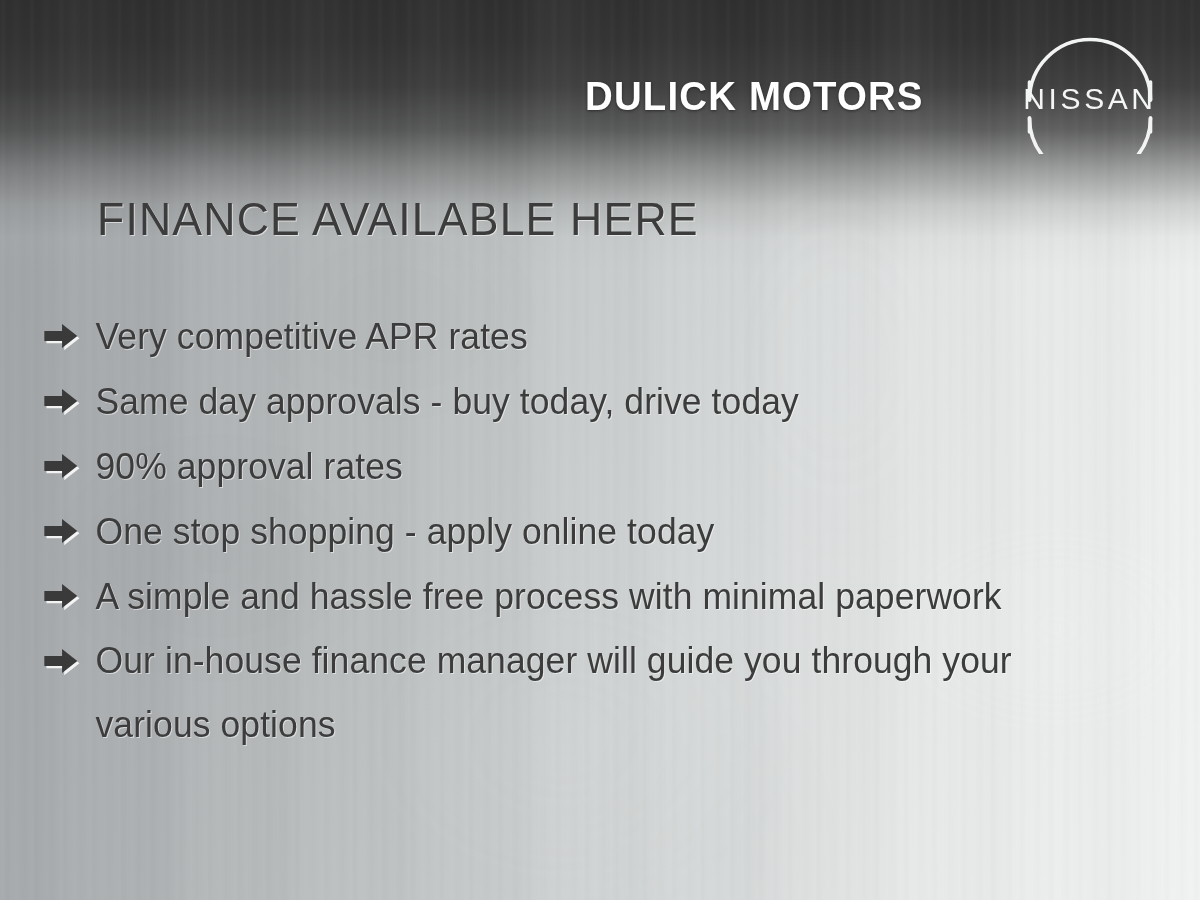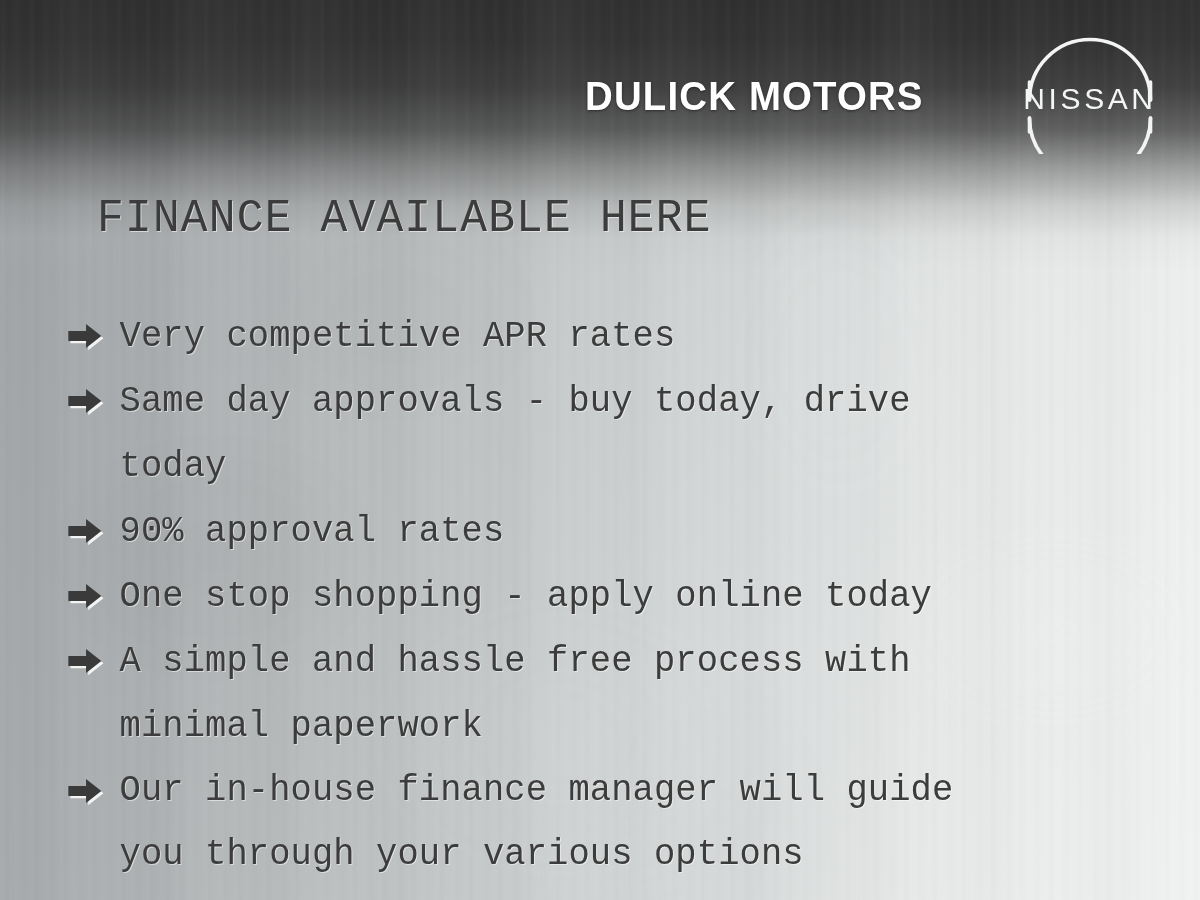--- a/index.html
+++ b/index.html
@@ -109,39 +109,37 @@
     width:160px; height:126px;
   }
   #nissanMark svg { display:block; width:160px; height:126px; }
 
   
   #content {
     position:absolute;
     left:0; top:196px;
     width:1028px;
     z-index:5;
-    font-family:Liberation Mono, monospace;
   }
   #slideTitle {
     margin-left:97px;
     font-size:46px;
     font-weight:400;
     letter-spacing:1.2px;
     color:#3c3c3c;
     line-height:1.0;
     white-space:nowrap;
     transform:scaleX(.97);
     transform-origin:left center;
     text-shadow:1px 1px 0 rgba(255,255,255,.55);
   }
 
   #bulletList {
     list-style:none;
     margin-top:62px;
-    margin-left:24px;
   }
   .bullet {
     position:relative;
     padding-left:97px;
     min-height:65px;
     font-size:36px;
     font-weight:400;
     color:#3c3c3c;
     line-height:65px;
     letter-spacing:.1px;

